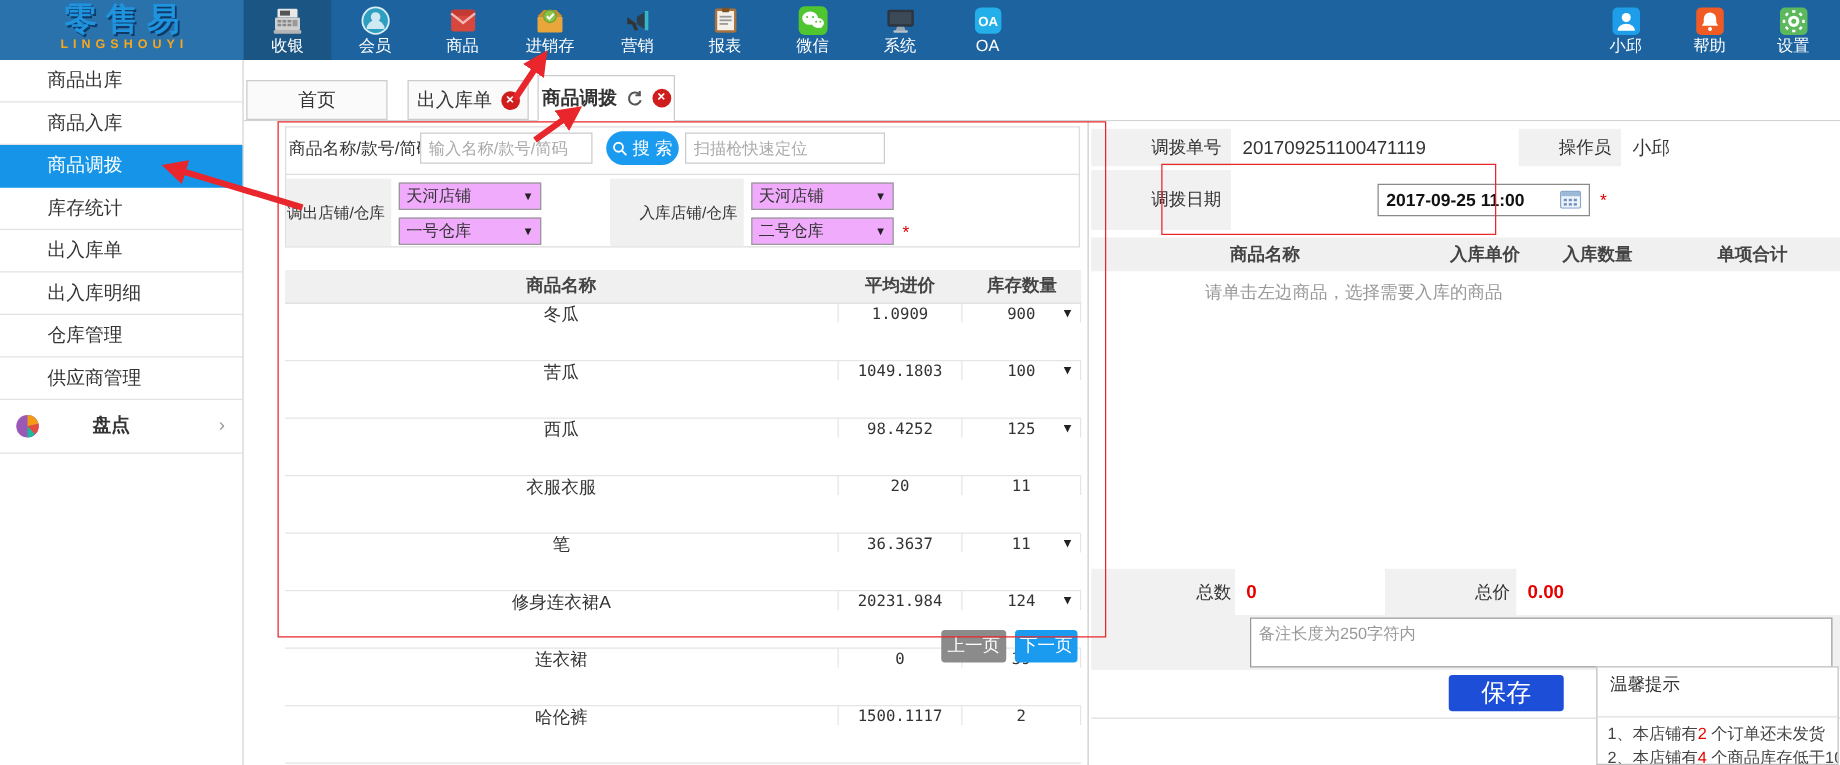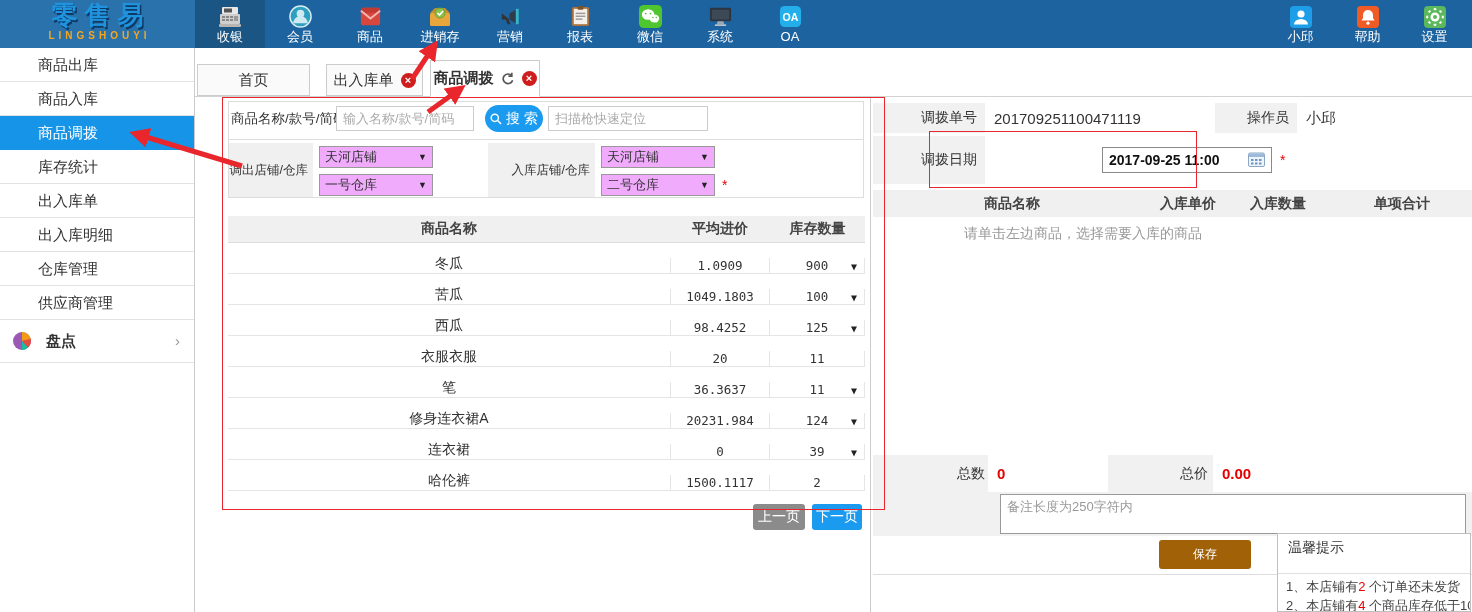--- a/index.html
+++ b/index.html
@@ -22,21 +22,21 @@
   .icon-slot { height:25px; display:flex; align-items:center; justify-content:center; }
   .nav-label { color:#fff; font-size:13px; line-height:14px; margin-top:1px; }
 
   
   .sidebar { position:absolute; left:0; top:48px; width:195px; height:564px; background:#fff;
              border-right:1px solid #ccc; }
   .side-item { height:34px; line-height:33px; padding-left:38px; font-size:15px; color:#333;
                border-bottom:1px solid #e2e2e2; cursor:pointer; position:relative; }
   .side-item.active { background:#1695e8; color:#fff; border-color:#1695e8; }
   .side-item.section { height:43px; line-height:42px; padding-left:12px; font-weight:bold;
-                       display:flex; align-items:center; }
+                       display:flex; align-items:center;gap:28px; }
   .side-item.section .icon-slot { height:auto; margin-right:14px; }
   .side-item .chevron { position:absolute; right:14px; top:0; color:#999; font-weight:normal; font-size:15px; }
 
   
   .tabbar { position:absolute; left:195px; top:48px; width:1277px; height:49px; background:#fff;
             border-bottom:1px solid #d2d2d2; display:flex; align-items:flex-end; }
   .tab { height:32px; background:#fafafa; border:1px solid #ccc; display:flex; align-items:center;
          justify-content:center; gap:7px; font-size:15px; cursor:pointer; position:relative; }
   .tab:nth-of-type(1) { width:113px; margin-left:2px; }
   .tab:nth-of-type(2) { width:97px; margin-left:16px; }
@@ -71,21 +71,21 @@
   .sel2a { left:406px; top:49px; } .sel2b { left:406px; top:77px; }
   .req { color:#e60000; font-size:14px; }
   .star1 { position:absolute; left:527px; top:80px; }
 
   .ltable { position:absolute; left:33px; top:119px; width:637px; }
   .lthead { height:27px; background:#f0f0f0; display:flex; align-items:center; font-weight:bold;
             color:#444; font-size:14px; border-bottom:1px solid #ddd; }
   .lthead .h1 { width:442px; text-align:center; }
   .lthead .h2 { width:100px; text-align:center; }
   .lthead .h3 { width:95px; text-align:center; }
-  .trow { height:31px; display:flex; align-items:flex-end; border-bottom:1px solid #e5e5e5; cursor:pointer; }
+  .trow { height:46px; display:flex; align-items:flex-start; border-bottom:1px solid #e5e5e5; cursor:pointer; }
   .trow .c1 { width:442px; display:flex; align-items:center; justify-content:center; font-size:14px; }
   .trow .c2 { width:100px; display:flex; align-items:center; justify-content:center;
               border-left:1px solid #e5e5e5; border-right:1px solid #e5e5e5;
               font-family:"DejaVu Sans Mono",monospace; font-size:12.5px; }
   .trow .c3 { width:95px; position:relative; display:flex; align-items:center; justify-content:center;
               border-right:1px solid #e5e5e5; font-family:"DejaVu Sans Mono",monospace; font-size:12.5px; }
   .trow .c3 .caret { position:absolute; right:7px; top:50%; transform:translateY(-50%); font-size:10px; }
   .pg-btn { position:absolute; top:407px; height:26px; border:none; border-radius:3px; color:#fff;
             font-size:14px; cursor:pointer; font-family:"Liberation Sans",sans-serif; }
   .pg-prev { left:558px; width:52px; background:#8b8b8b; }
@@ -124,22 +124,22 @@
   .tp-val { left:340px; width:259px; }
   .r-remark { position:absolute; left:0; top:395px; width:599px; height:44px; background:#f1f1f1; }
   .r-remark .lab { position:absolute; left:0; top:0; width:112px; height:44px; line-height:44px;
                    text-align:right; padding-right:8px; font-size:14px; }
   .remark-area { position:absolute; left:127px; top:2px; width:466px; height:40px; border:1px solid #999;
                  font-size:13px; padding:3px 6px; resize:none; font-family:"Liberation Sans",sans-serif;
                  color:#333; outline:none; }
   .remark-area::placeholder { color:#999; }
   .r-save { position:absolute; left:0; top:439px; width:599px; height:39px; background:#fff;
             border-bottom:1px solid #ddd; }
-  .save-btn { position:absolute; left:286px; top:4px; width:92px; height:29px; background:#a16207; color:#fff;
-              border:none; border-radius:3px; font-size:12px; cursor:pointer;
+  .save-btn { position:absolute; left:286px; top:4px; width:92px; height:29px; background:#1d4ed8; color:#fff;
+              border:none; border-radius:3px; font-size:20px; cursor:pointer;
               font-family:"Liberation Sans",sans-serif; }
 
   
   .tips { position:absolute; left:1277px; top:533px; width:194px; height:79px; background:#fff;
           border:1px solid #c0c0c0; z-index:20; overflow:hidden; }
   .tips-title { padding:5px 10px 16px; font-size:14px; color:#333; border-bottom:1px solid #e0e0e0; }
   .tips-body { padding:3px 8px; }
   .tip-item { font-size:13px; line-height:19px; color:#444; white-space:nowrap; }
   .tip-item .hl { color:#e60000; }
 

